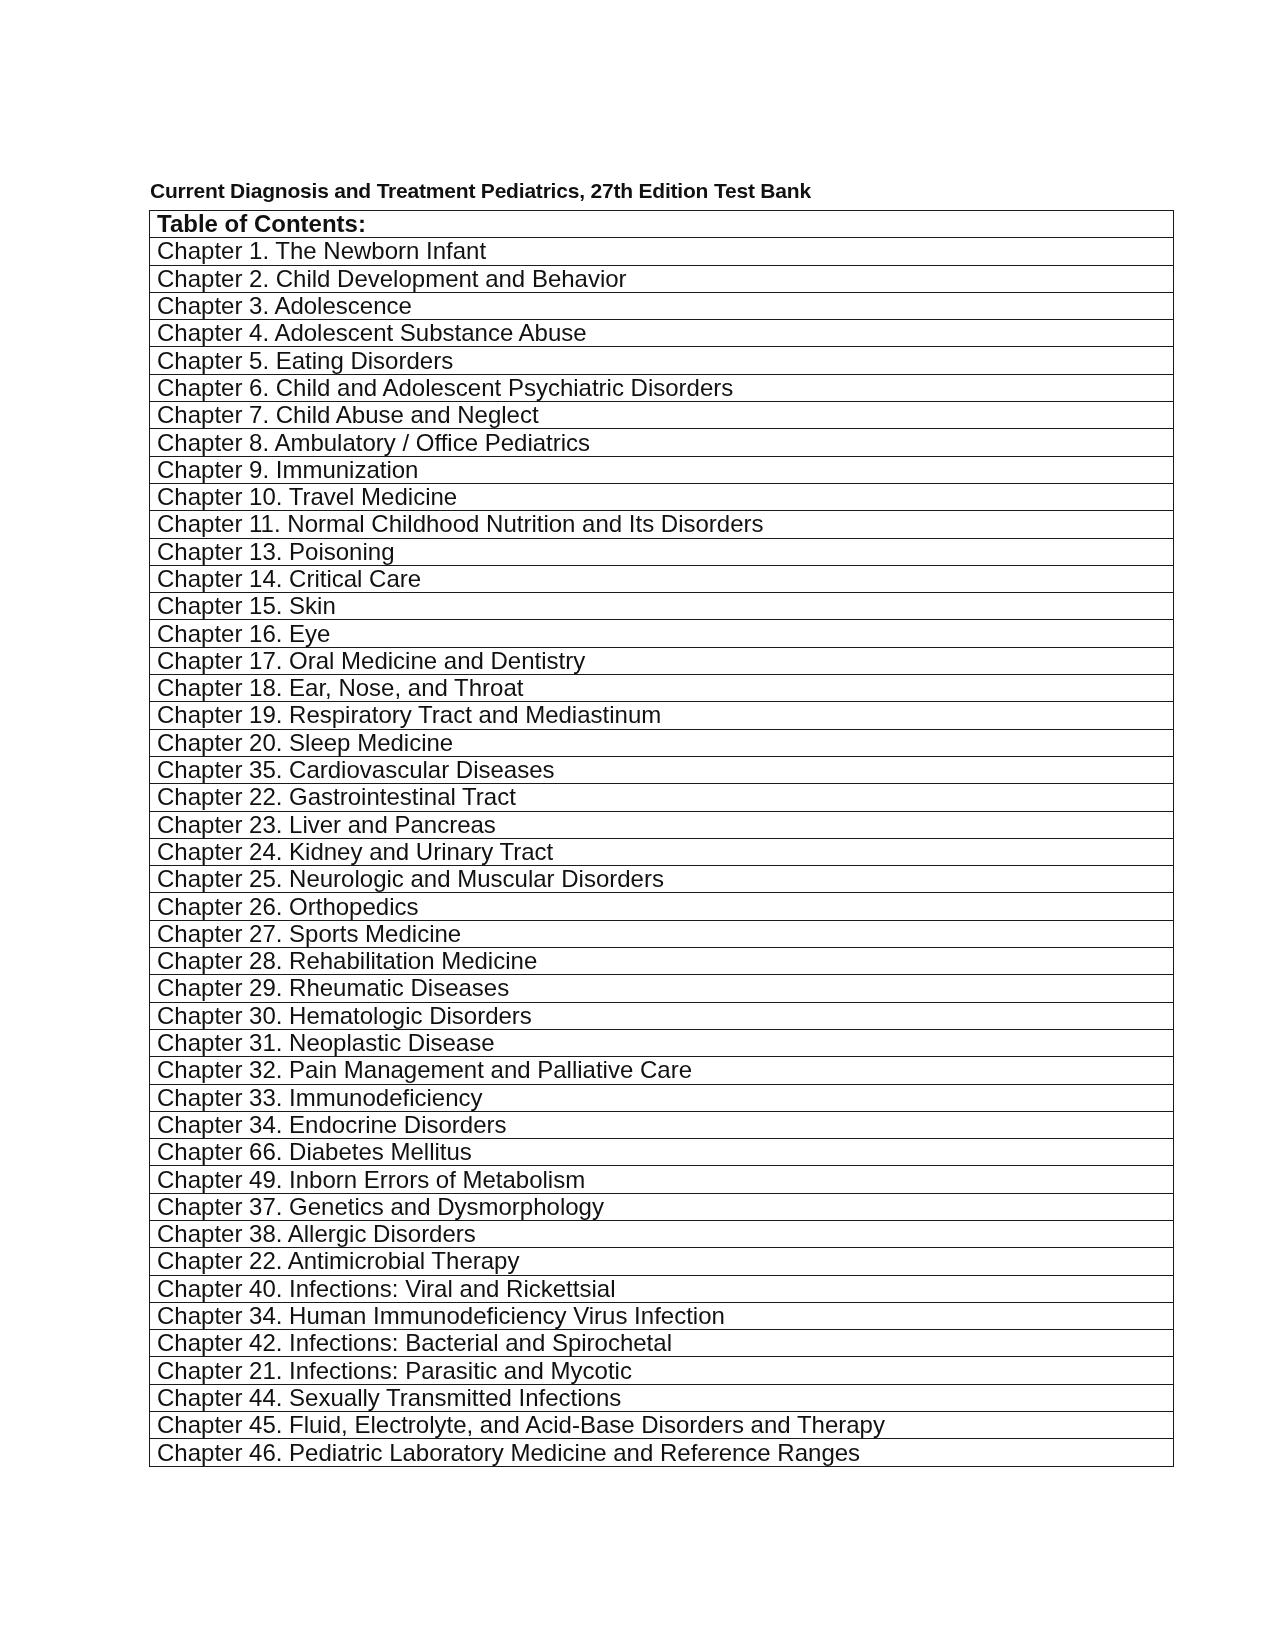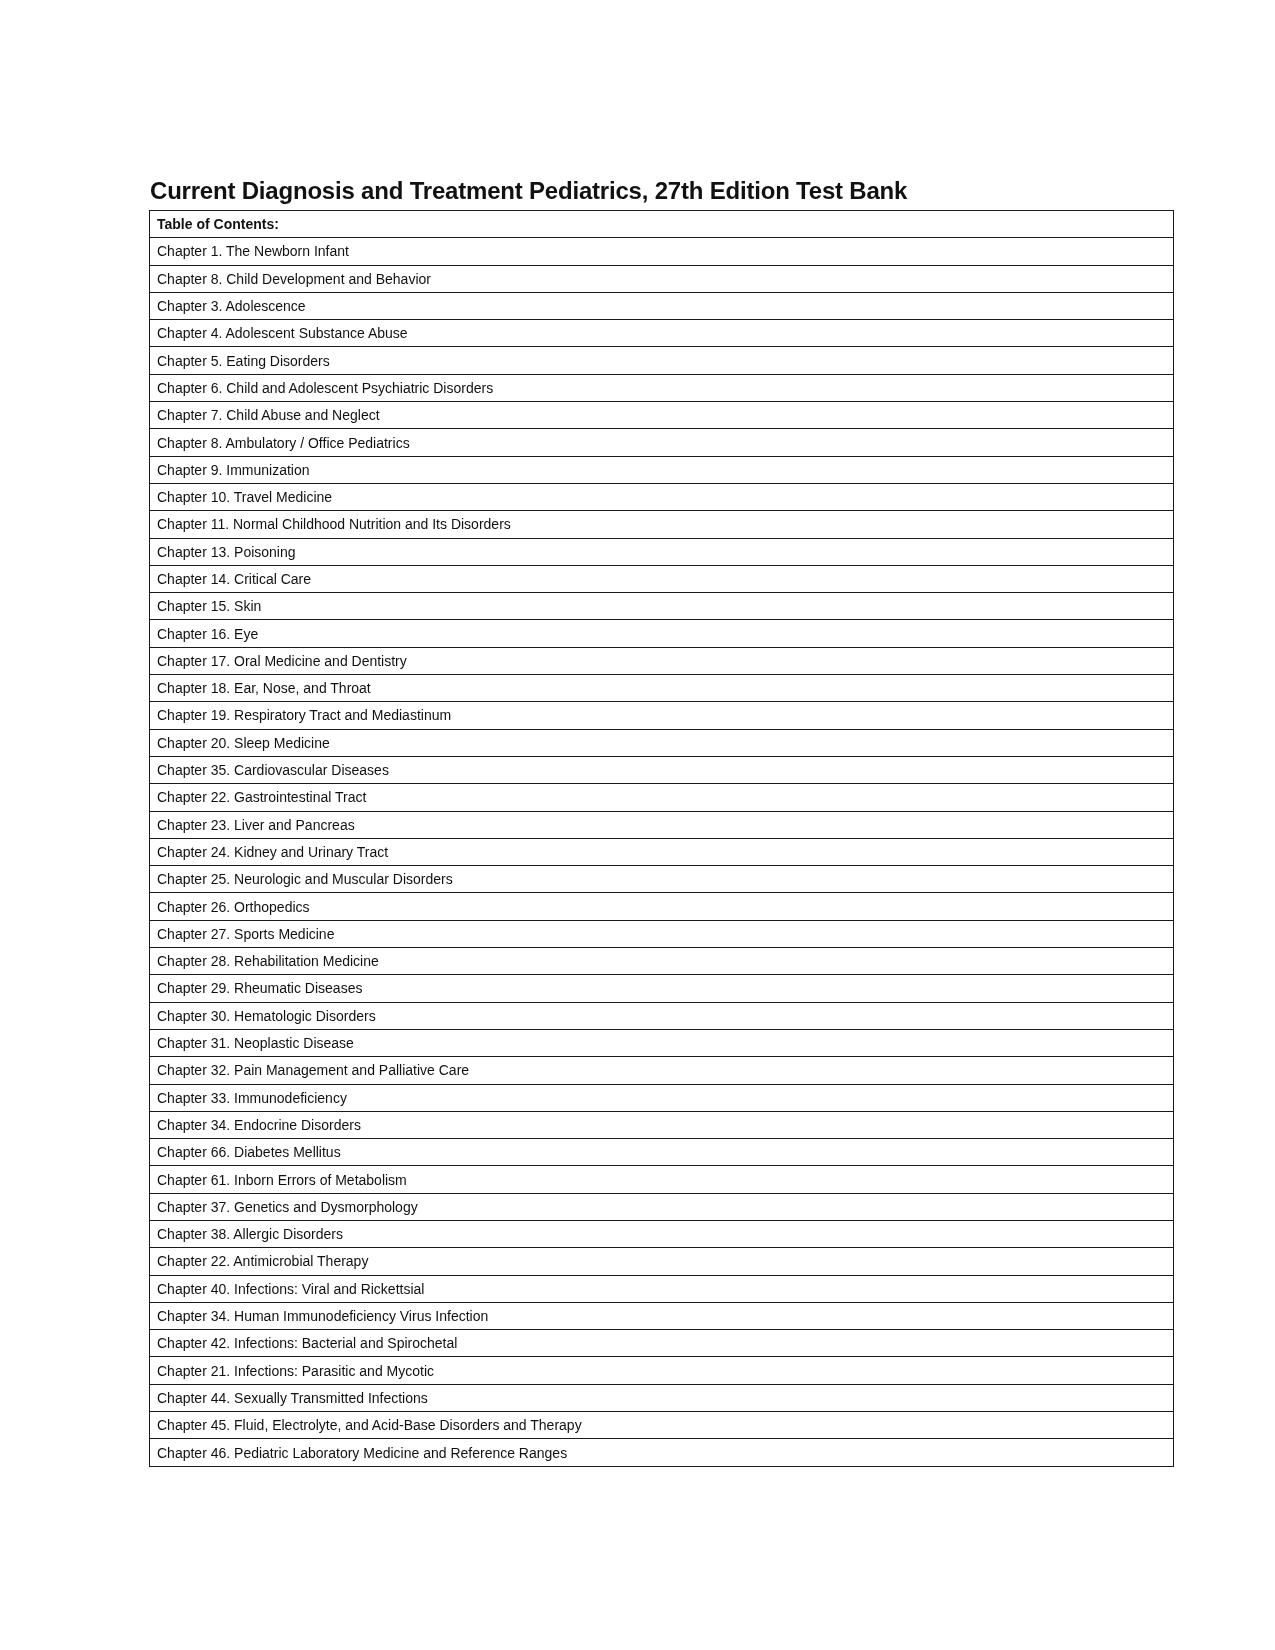--- a/index.html
+++ b/index.html
@@ -15,36 +15,36 @@
     position: relative;
     overflow: hidden;
   }
   .page-content {
     position: absolute;
     left: 149px;
     top: 179px;
     width: 1025px;
   }
   .doc-title {
-    font-size: 24px;
+    font-size: 21px;
     font-weight: bold;
     line-height: 24px;
     margin: 0 0 7px 1px;
     letter-spacing: -0.2px;
     color: #111111;
     white-space: nowrap;
   }
   table.toc {
     border-collapse: collapse;
     width: 1025px;
     table-layout: fixed;
   }
   table.toc td {
     border: 1px solid #1a1a1a;
-    font-size: 14px;
+    font-size: 24px;
     line-height: 26px;
     height: 26.3px;
     padding: 0 6px 0 7px;
     white-space: nowrap;
     overflow: hidden;
     color: #111111;
     margin-left: 48px;
   }
   table.toc tr.header-row td {
     font-weight: bold;
@@ -58,21 +58,21 @@
 
   <table class="toc">
     <tbody>
       <tr class="header-row">
         <td>Table of Contents:</td>
       </tr>
     <tr>
           <td>Chapter 1. The Newborn Infant</td>
         </tr>
         <tr>
-          <td>Chapter 8. Child Development and Behavior</td>
+          <td>Chapter 2. Child Development and Behavior</td>
         </tr>
         <tr>
           <td>Chapter 3. Adolescence</td>
         </tr>
         <tr>
           <td>Chapter 4. Adolescent Substance Abuse</td>
         </tr>
         <tr>
           <td>Chapter 5. Eating Disorders</td>
         </tr>
@@ -157,21 +157,21 @@
         <tr>
           <td>Chapter 33. Immunodeficiency</td>
         </tr>
         <tr>
           <td>Chapter 34. Endocrine Disorders</td>
         </tr>
         <tr>
           <td>Chapter 66. Diabetes Mellitus</td>
         </tr>
         <tr>
-          <td>Chapter 61. Inborn Errors of Metabolism</td>
+          <td>Chapter 49. Inborn Errors of Metabolism</td>
         </tr>
         <tr>
           <td>Chapter 37. Genetics and Dysmorphology</td>
         </tr>
         <tr>
           <td>Chapter 38. Allergic Disorders</td>
         </tr>
         <tr>
           <td>Chapter 22. Antimicrobial Therapy</td>
         </tr>

